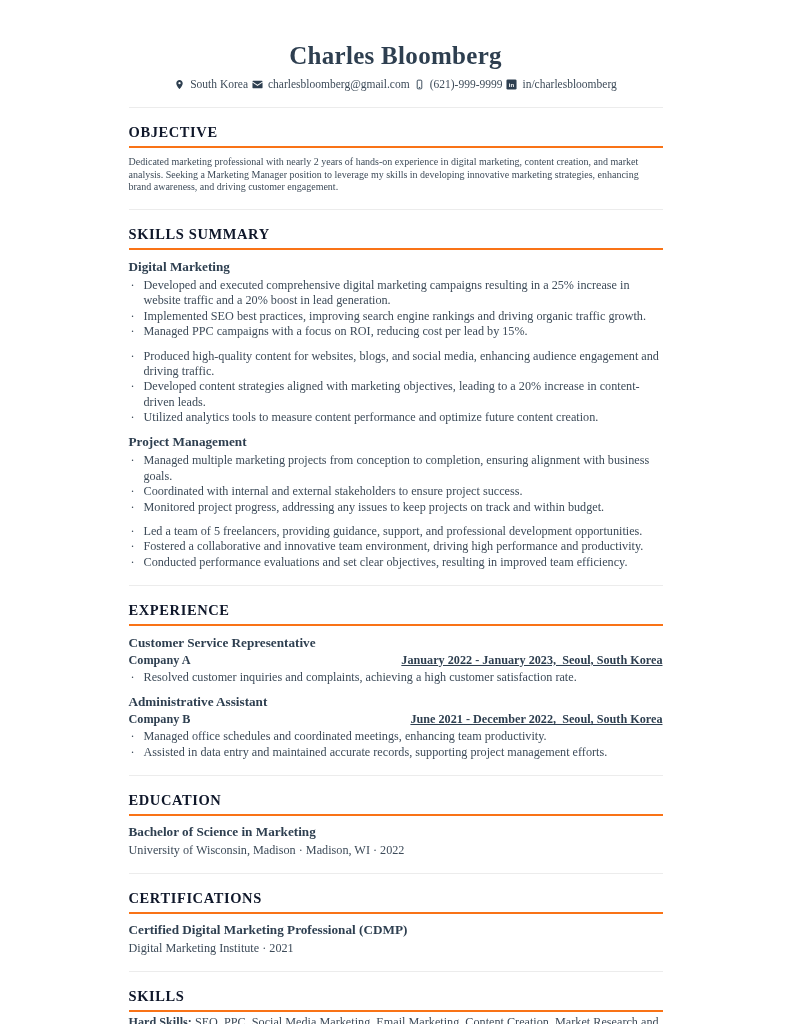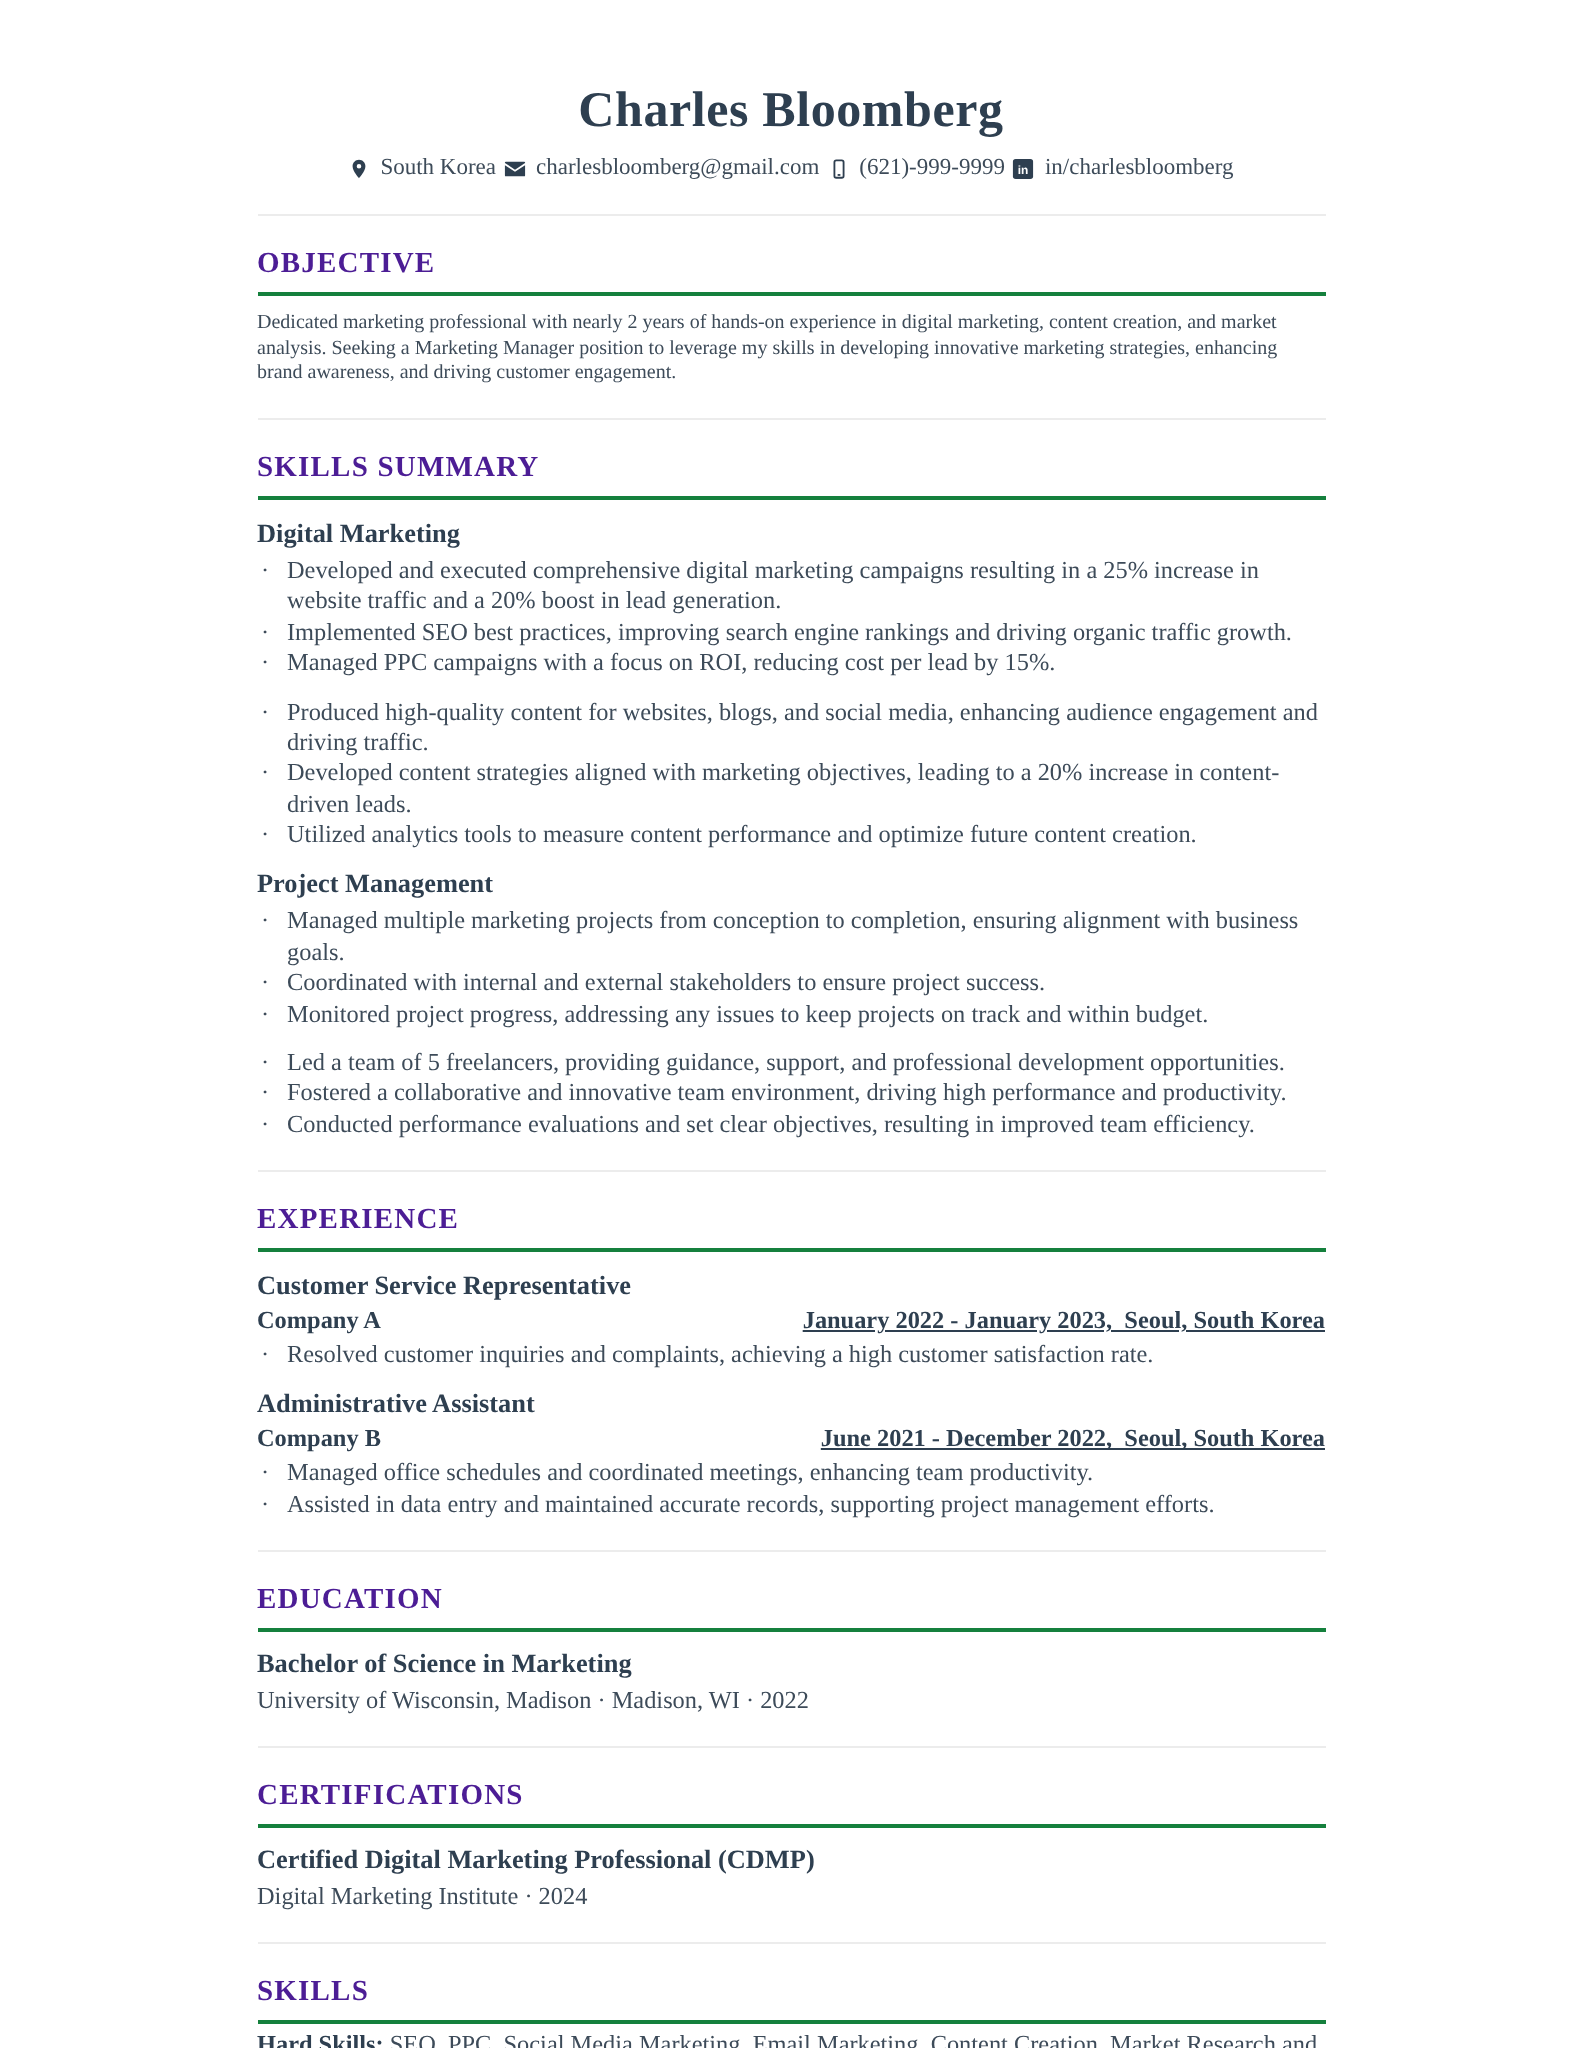--- a/index.html
+++ b/index.html
@@ -38,24 +38,24 @@
 
   .header-divider { border: none; border-top: 1px solid #ececec; margin-top: 17px; }
 
   
   .section { margin-top: 0; }
   .section-divider { border: none; border-top: 1px solid #ececec; margin: 15px 0 0 0; }
   .section-heading {
     margin-top: 16px;
     font-size: 14.5px;
     font-weight: 700;
-    color: #4c1d95;
+    color: #0f172a;
     letter-spacing: 0.6px;
     padding-bottom: 5px;
-    border-bottom: 2px solid #15803d;
+    border-bottom: 2px solid #f97316;
   }
   .section-body { margin-top: 8px; }
 
   p.para { font-size: 10px; line-height: 1.27; }
 
   .group { margin-top: 9px; }
   .group:first-child { margin-top: 8px; }
   .group-title {
     font-size: 13.2px;
     font-weight: 700;
@@ -253,21 +253,21 @@
     <div class="section-heading">EDUCATION</div>
     <div class="entry-title">Bachelor of Science in Marketing</div>
     <div class="entry-sub">University of Wisconsin, Madison  ·  Madison, WI  ·  2022</div>
   </div>
 
   <hr class="section-divider">
 
   <div class="section">
     <div class="section-heading">CERTIFICATIONS</div>
     <div class="entry-title">Certified Digital Marketing Professional (CDMP)</div>
-    <div class="entry-sub">Digital Marketing Institute  ·  2024</div>
+    <div class="entry-sub">Digital Marketing Institute  ·  2021</div>
   </div>
 
   <hr class="section-divider">
 
   <div class="section">
     <div class="section-heading">SKILLS</div>
     <div class="skills-line"><span class="skills-label">Hard Skills:</span><span> SEO, PPC, Social Media Marketing, Email Marketing, Content Creation, Market Research and Analysis, Google Analytics, Adobe Creative Suite, HubSpot CRM</span></div>
 
   </div>
 

